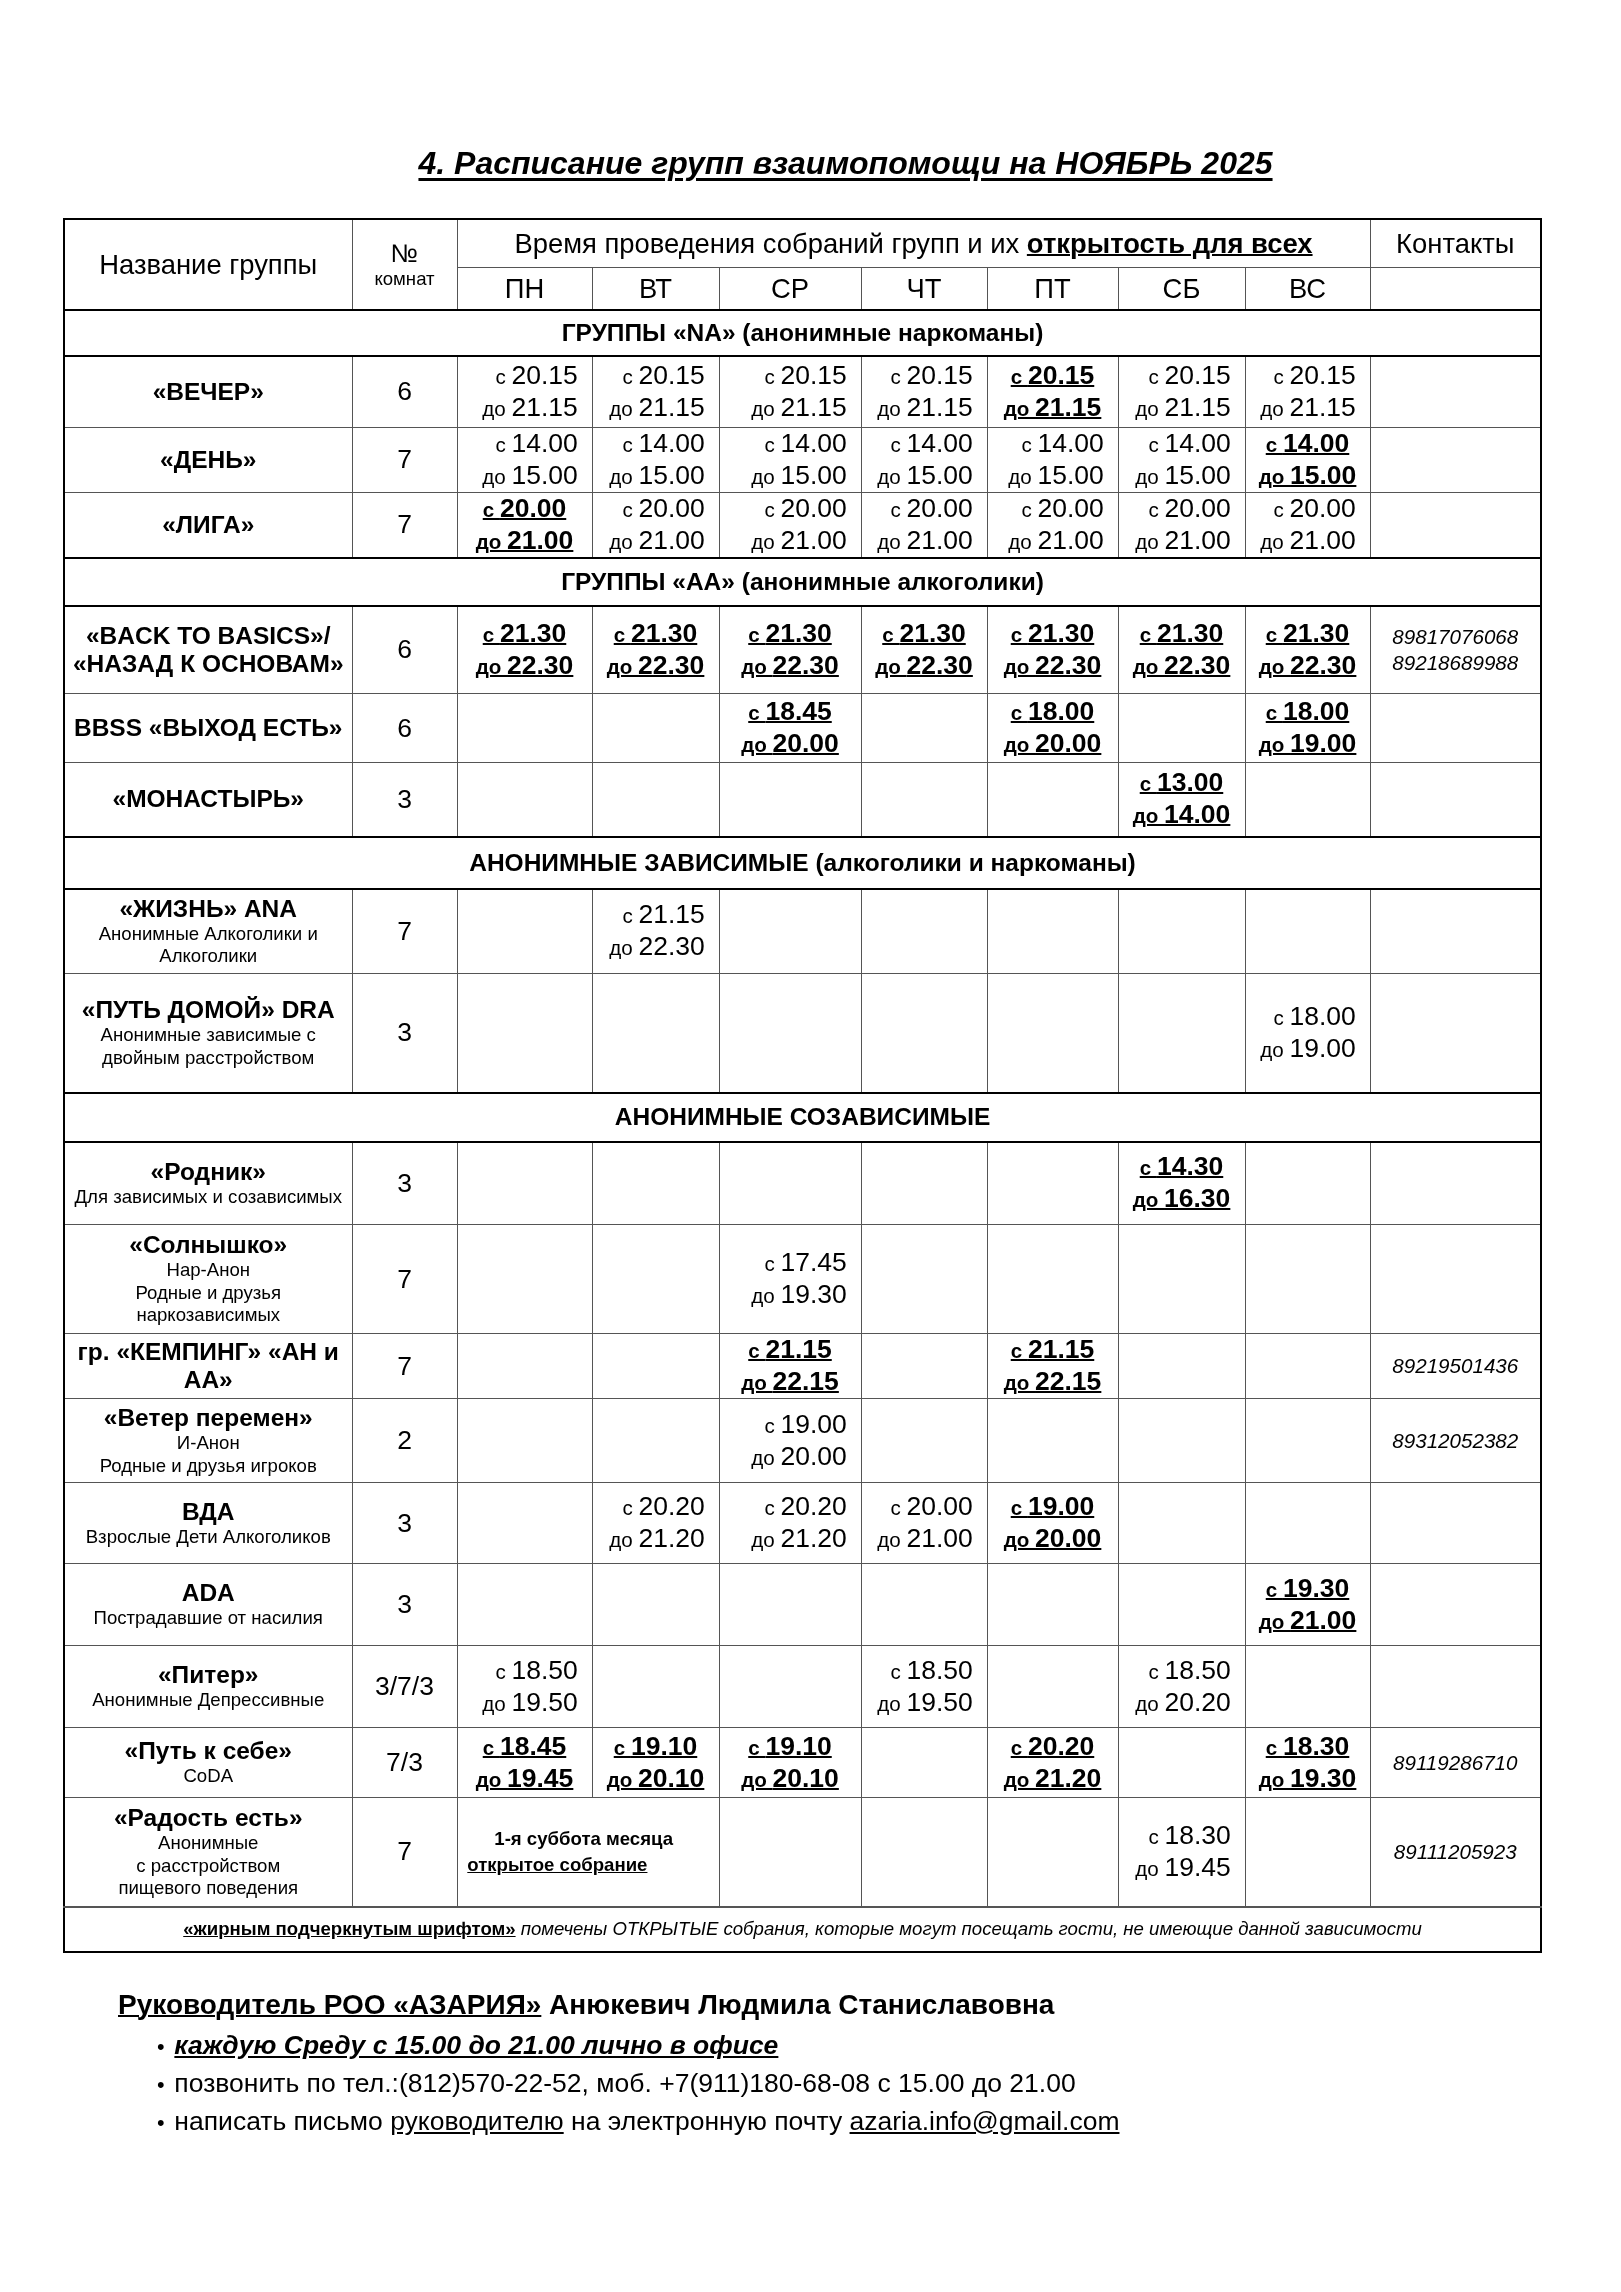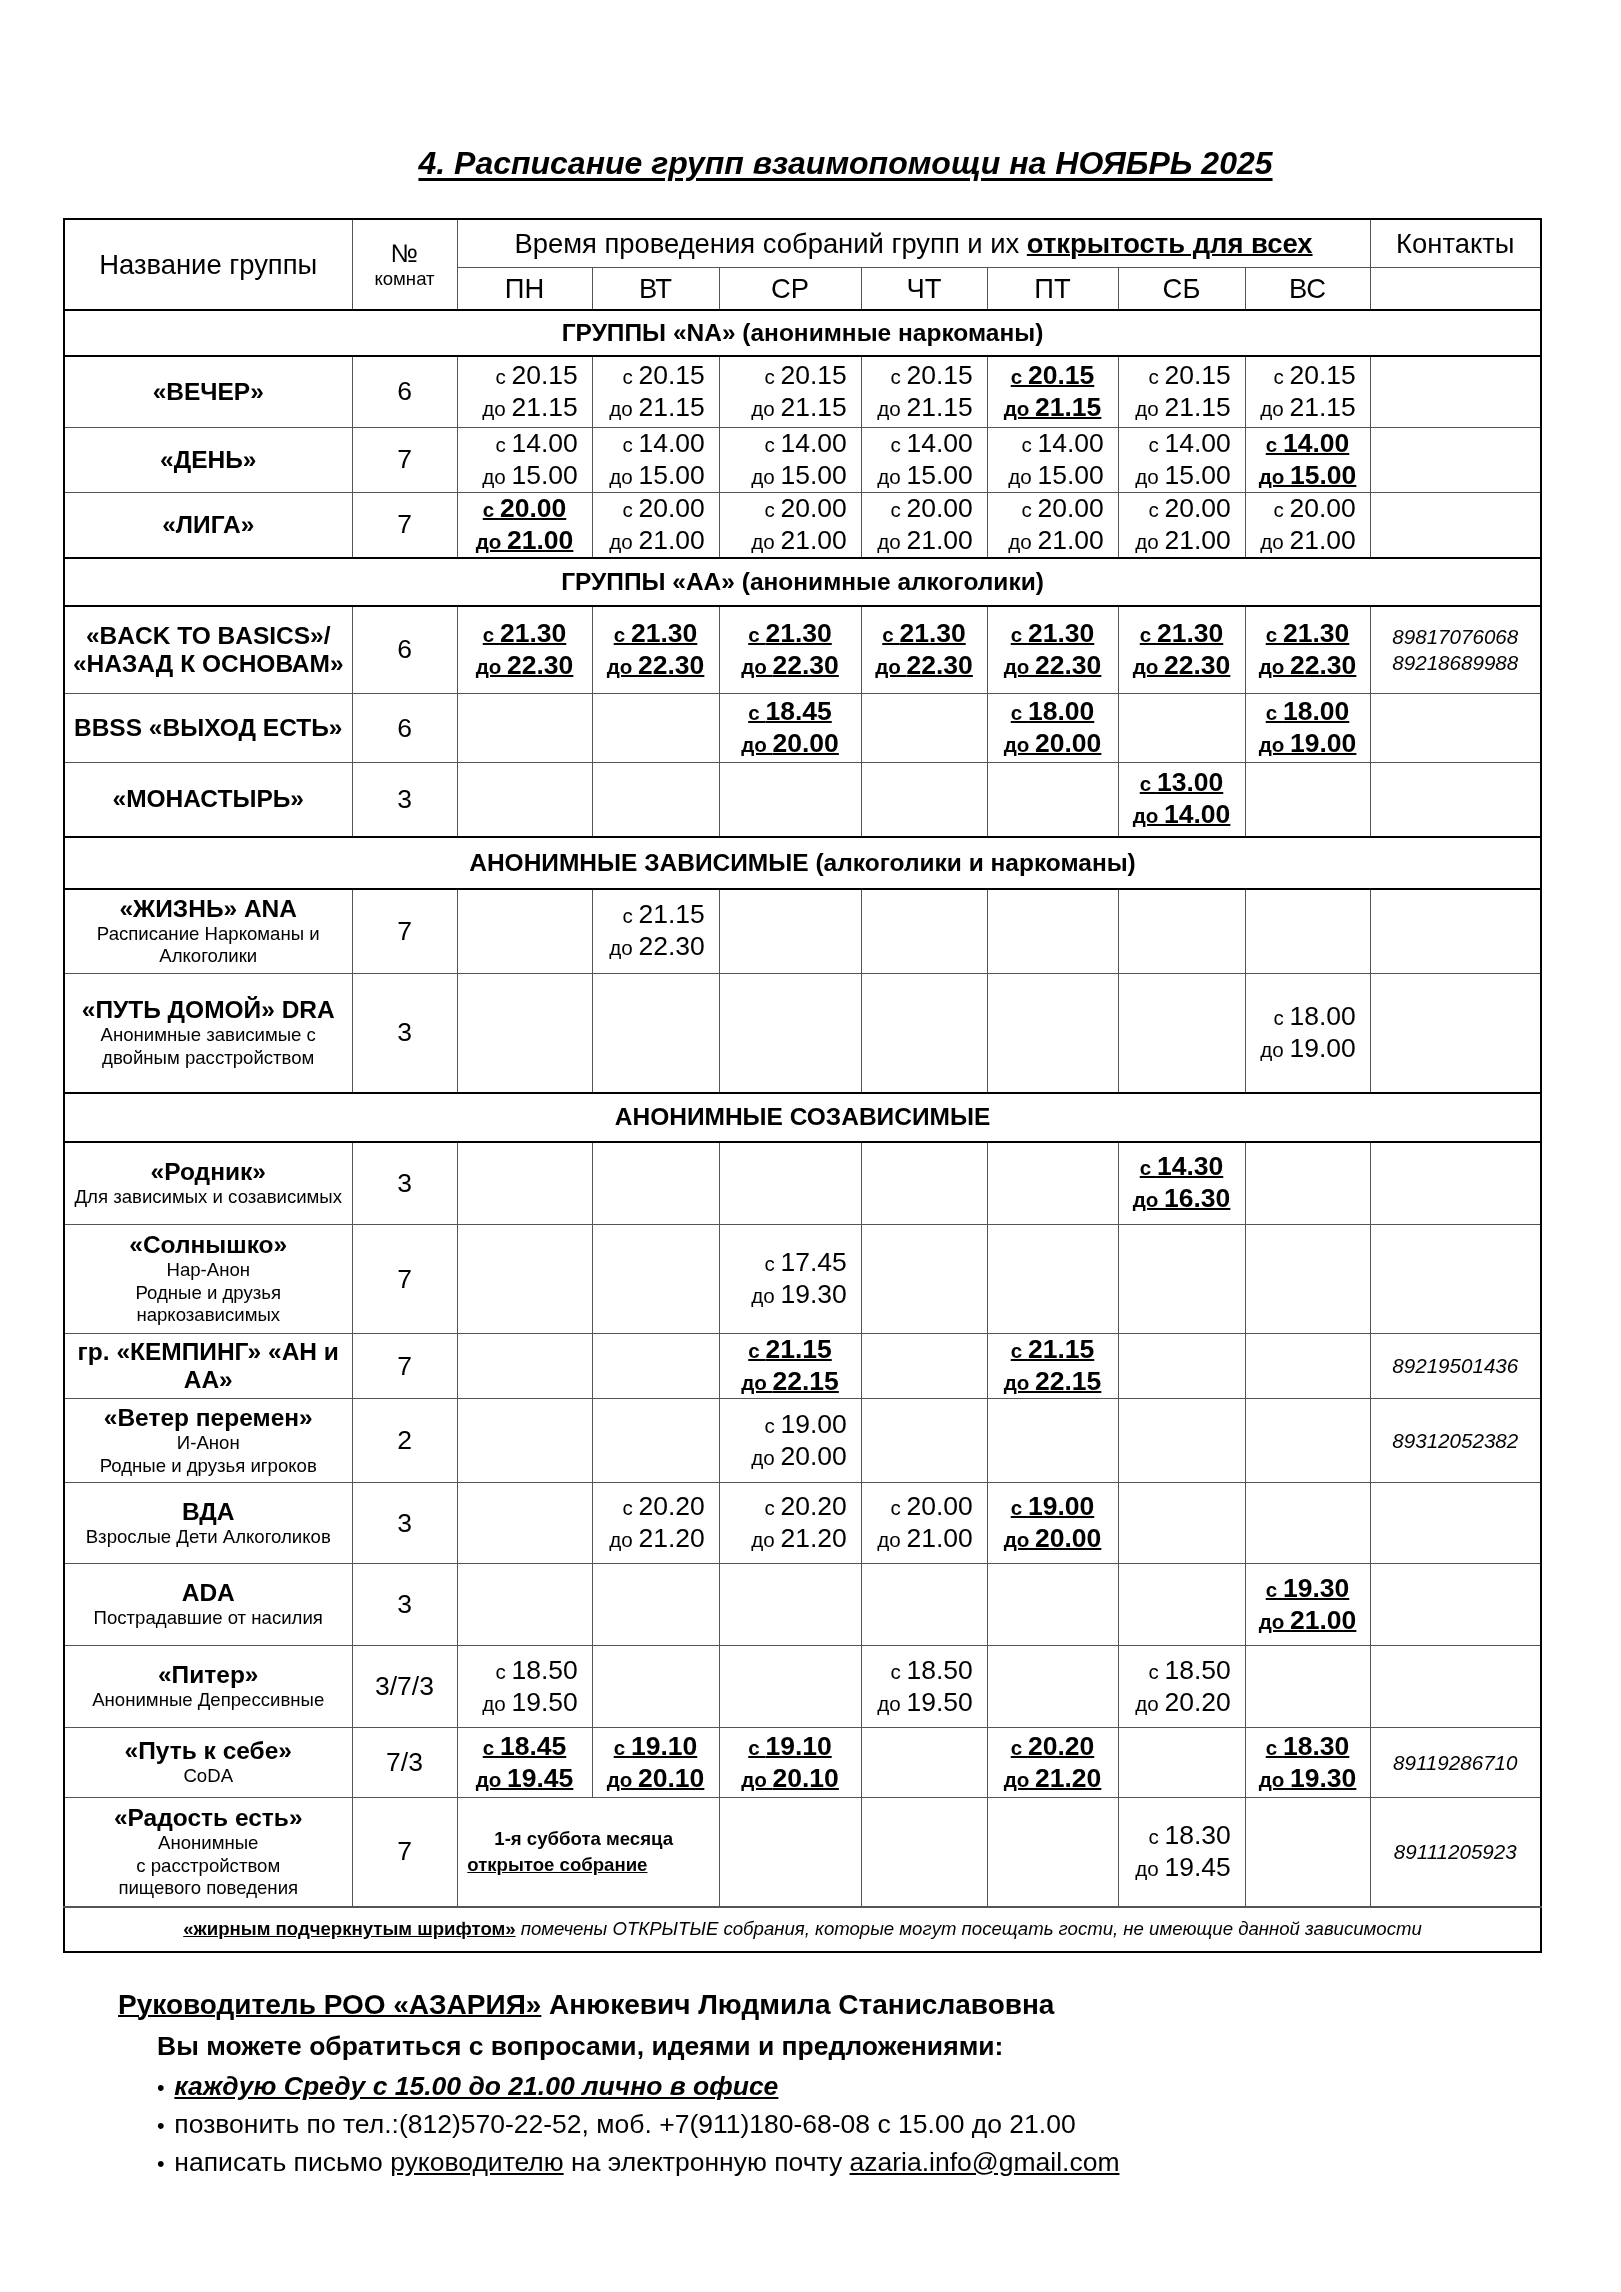--- a/index.html
+++ b/index.html
@@ -277,21 +277,21 @@
         </td>
         <td></td>
         <td class="contact"></td>
       </tr>
       <tr class="section">
         <td colspan="10" style="height: 50px;">АНОНИМНЫЕ ЗАВИСИМЫЕ (алкоголики и наркоманы)</td>
       </tr>
       <tr style="height: 85px;">
         <td>
           <span class="gname">«ЖИЗНЬ» ANA</span>
-          <span class="gsub">Расписание Наркоманы и Алкоголики</span>
+          <span class="gsub">Анонимные Алкоголики и Алкоголики</span>
         </td>
         <td class="room">7</td>
         <td></td>
         <td>
           <span class="t"><small>с </small><span>21.15</span></span>
           <span class="t"><small>до </small><span>22.30</span></span>
         </td>
         <td></td>
         <td></td>
         <td></td>
@@ -520,20 +520,19 @@
       <tr class="note">
         <td colspan="10"><b>«жирным подчеркнутым шрифтом»</b><span> помечены ОТКРЫТЫЕ собрания, которые могут посещать гости, не имеющие данной зависимости</span></td>
       </tr>
     </tbody>
 </table>
 
 <div class="footer">
   <div class="f-head">
     <span class="u">Руководитель РОО «АЗАРИЯ»</span><span> Анюкевич Людмила Станиславовна</span>
   </div>
-  <div class="f-sub">Вы можете обратиться с вопросами, идеями и предложениями:</div>
   <ul class="f-list">
     <li><span class="strong">каждую Среду с 15.00 до 21.00 лично в офисе</span></li>
     <li><span>позвонить по тел.:(812)570-22-52, моб. +7(911)180-68-08 с 15.00 до 21.00</span></li>
     <li><span>написать письмо </span><span class="u">руководителю</span><span> на электронную почту </span><span class="u">azaria.info@gmail.com</span></li>
   </ul>
 </div>
 
 
 </body></html>

